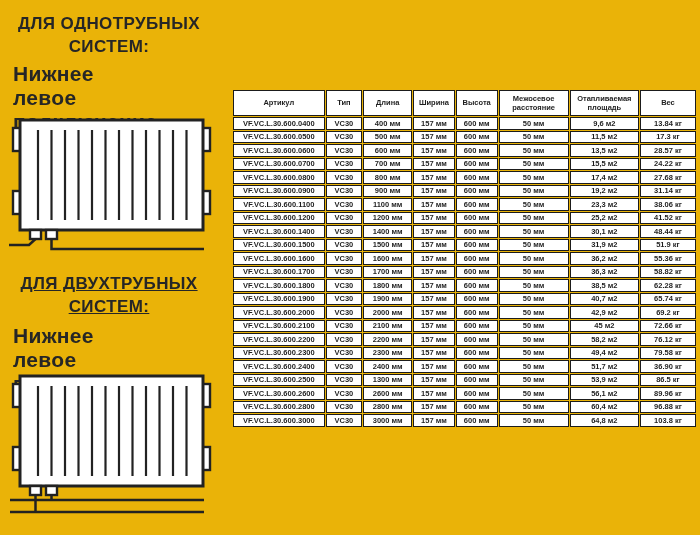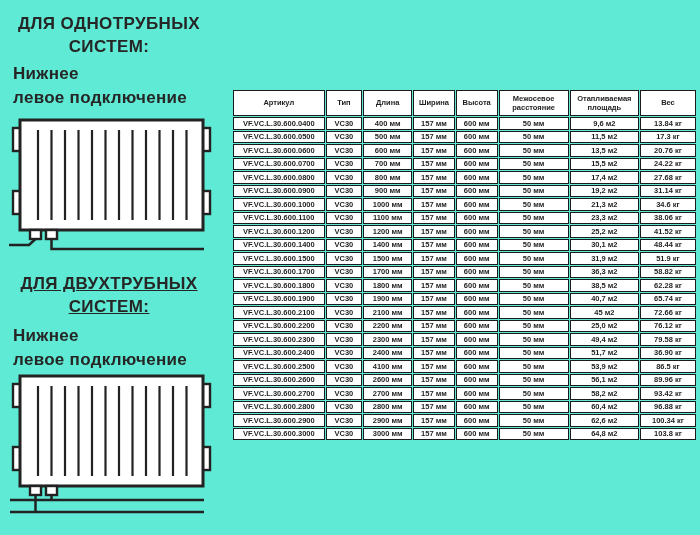--- a/index.html
+++ b/index.html
@@ -1,27 +1,27 @@
 <!DOCTYPE html>
 <html><head>
 <meta charset="utf-8">
 <style>
   html,body{margin:0;padding:0;background:#ffffff;}
   #page{
-    position:relative;width:700px;height:535px;background:#5eead4;overflow:hidden;
+    position:relative;width:700px;height:535px;background:#eab308;overflow:hidden;
     font-family:"Liberation Sans",sans-serif;color:#1e1e1e;
   }
   
   .section-title{
     position:absolute;left:0;width:218px;text-align:center;
     font-size:17px;font-weight:bold;letter-spacing:.4px;line-height:23px;color:#262626;
   }
   .section-sub{
     position:absolute;left:13px;width:205px;text-align:left;
-    font-size:17px;font-weight:bold;letter-spacing:.3px;line-height:24px;color:#262626;
+    font-size:21px;font-weight:bold;letter-spacing:.3px;line-height:24px;color:#262626;
   }
   #title-1{top:12px;}
   #sub-1{top:62px;}
   #diagram-1{position:absolute;left:8px;top:114px;}
   #title-2{top:272px;text-decoration:underline;}
   #sub-2{top:324px;}
   #diagram-2{position:absolute;left:8px;top:372px;}
   svg .ln{stroke:#222222;fill:none;}
   svg .fill-w{fill:#ffffff;}
   
@@ -174,21 +174,21 @@
             <td>17.3 кг</td>
           </tr>
           <tr>
             <td>VF.VC.L.30.600.0600</td>
             <td>VC30</td>
             <td>600 мм</td>
             <td>157 мм</td>
             <td>600 мм</td>
             <td>50 мм</td>
             <td>13,5 м2</td>
-            <td>20.76 кг</td>
+            <td>28.57 кг</td>
           </tr>
           <tr>
             <td>VF.VC.L.30.600.0700</td>
             <td>VC30</td>
             <td>700 мм</td>
             <td>157 мм</td>
             <td>600 мм</td>
             <td>50 мм</td>
             <td>15,5 м2</td>
             <td>24.22 кг</td>
@@ -207,30 +207,20 @@
             <td>VF.VC.L.30.600.0900</td>
             <td>VC30</td>
             <td>900 мм</td>
             <td>157 мм</td>
             <td>600 мм</td>
             <td>50 мм</td>
             <td>19,2 м2</td>
             <td>31.14 кг</td>
           </tr>
           <tr>
-            <td>VF.VC.L.30.600.1000</td>
-            <td>VC30</td>
-            <td>1000 мм</td>
-            <td>157 мм</td>
-            <td>600 мм</td>
-            <td>50 мм</td>
-            <td>21,3 м2</td>
-            <td>34.6 кг</td>
-          </tr>
-          <tr>
             <td>VF.VC.L.30.600.1100</td>
             <td>VC30</td>
             <td>1100 мм</td>
             <td>157 мм</td>
             <td>600 мм</td>
             <td>50 мм</td>
             <td>23,3 м2</td>
             <td>38.06 кг</td>
           </tr>
           <tr>
@@ -257,20 +247,30 @@
             <td>VF.VC.L.30.600.1500</td>
             <td>VC30</td>
             <td>1500 мм</td>
             <td>157 мм</td>
             <td>600 мм</td>
             <td>50 мм</td>
             <td>31,9 м2</td>
             <td>51.9 кг</td>
           </tr>
           <tr>
+            <td>VF.VC.L.30.600.1600</td>
+            <td>VC30</td>
+            <td>1600 мм</td>
+            <td>157 мм</td>
+            <td>600 мм</td>
+            <td>50 мм</td>
+            <td>36,2 м2</td>
+            <td>55.36 кг</td>
+          </tr>
+          <tr>
             <td>VF.VC.L.30.600.1700</td>
             <td>VC30</td>
             <td>1700 мм</td>
             <td>157 мм</td>
             <td>600 мм</td>
             <td>50 мм</td>
             <td>36,3 м2</td>
             <td>58.82 кг</td>
           </tr>
           <tr>
@@ -287,37 +287,47 @@
             <td>VF.VC.L.30.600.1900</td>
             <td>VC30</td>
             <td>1900 мм</td>
             <td>157 мм</td>
             <td>600 мм</td>
             <td>50 мм</td>
             <td>40,7 м2</td>
             <td>65.74 кг</td>
           </tr>
           <tr>
+            <td>VF.VC.L.30.600.2000</td>
+            <td>VC30</td>
+            <td>2000 мм</td>
+            <td>157 мм</td>
+            <td>600 мм</td>
+            <td>50 мм</td>
+            <td>42,9 м2</td>
+            <td>69.2 кг</td>
+          </tr>
+          <tr>
             <td>VF.VC.L.30.600.2100</td>
             <td>VC30</td>
             <td>2100 мм</td>
             <td>157 мм</td>
             <td>600 мм</td>
             <td>50 мм</td>
             <td>45 м2</td>
             <td>72.66 кг</td>
           </tr>
           <tr>
             <td>VF.VC.L.30.600.2200</td>
             <td>VC30</td>
             <td>2200 мм</td>
             <td>157 мм</td>
             <td>600 мм</td>
             <td>50 мм</td>
-            <td>25,0 м2</td>
+            <td>58,2 м2</td>
             <td>76.12 кг</td>
           </tr>
           <tr>
             <td>VF.VC.L.30.600.2300</td>
             <td>VC30</td>
             <td>2300 мм</td>
             <td>157 мм</td>
             <td>600 мм</td>
             <td>50 мм</td>
             <td>49,4 м2</td>
@@ -329,68 +339,48 @@
             <td>2400 мм</td>
             <td>157 мм</td>
             <td>600 мм</td>
             <td>50 мм</td>
             <td>51,7 м2</td>
             <td>36.90 кг</td>
           </tr>
           <tr>
             <td>VF.VC.L.30.600.2500</td>
             <td>VC30</td>
-            <td>4100 мм</td>
+            <td>1300 мм</td>
             <td>157 мм</td>
             <td>600 мм</td>
             <td>50 мм</td>
             <td>53,9 м2</td>
             <td>86.5 кг</td>
           </tr>
           <tr>
             <td>VF.VC.L.30.600.2600</td>
             <td>VC30</td>
             <td>2600 мм</td>
             <td>157 мм</td>
             <td>600 мм</td>
             <td>50 мм</td>
             <td>56,1 м2</td>
             <td>89.96 кг</td>
           </tr>
           <tr>
-            <td>VF.VC.L.30.600.2700</td>
-            <td>VC30</td>
-            <td>2700 мм</td>
-            <td>157 мм</td>
-            <td>600 мм</td>
-            <td>50 мм</td>
-            <td>58,2 м2</td>
-            <td>93.42 кг</td>
-          </tr>
-          <tr>
             <td>VF.VC.L.30.600.2800</td>
             <td>VC30</td>
             <td>2800 мм</td>
             <td>157 мм</td>
             <td>600 мм</td>
             <td>50 мм</td>
             <td>60,4 м2</td>
             <td>96.88 кг</td>
           </tr>
           <tr>
-            <td>VF.VC.L.30.600.2900</td>
-            <td>VC30</td>
-            <td>2900 мм</td>
-            <td>157 мм</td>
-            <td>600 мм</td>
-            <td>50 мм</td>
-            <td>62,6 м2</td>
-            <td>100.34 кг</td>
-          </tr>
-          <tr>
             <td>VF.VC.L.30.600.3000</td>
             <td>VC30</td>
             <td>3000 мм</td>
             <td>157 мм</td>
             <td>600 мм</td>
             <td>50 мм</td>
             <td>64,8 м2</td>
             <td>103.8 кг</td>
           </tr>
         </tbody>

